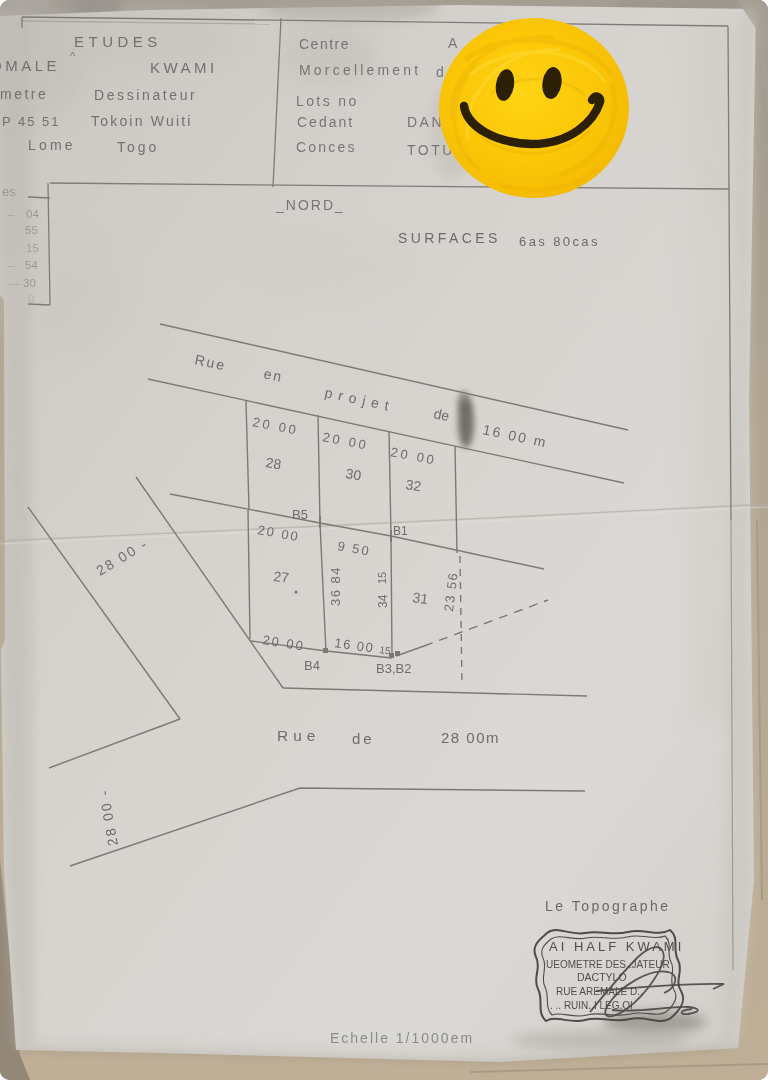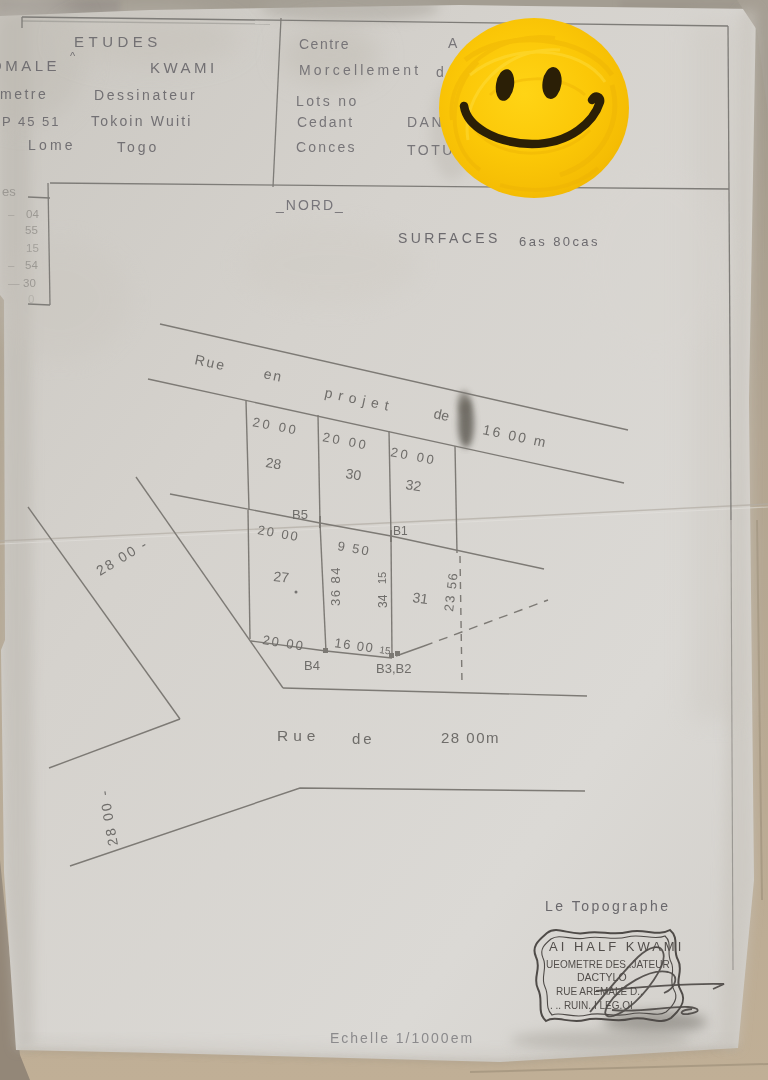--- a/index.html
+++ b/index.html
@@ -1,17 +1,17 @@
 <!DOCTYPE html>
 <html><head>
 <meta charset="utf-8">
 <style>
   html,body{margin:0;padding:0;}
   #stage{position:relative;width:768px;height:1080px;overflow:hidden;
-         font-family:"Liberation Sans", sans-serif;background:#b0a695;}
+         font-family:"Liberation Sans", sans-serif;background:#b0a695;border-radius:10px;}
   svg{position:absolute;left:0;top:0;}
   text{font-family:"Liberation Sans", sans-serif;}
 </style>
 </head>
 <body>
 <div id="stage">
 <svg width="768" height="1080" viewBox="0 0 768 1080">
 <defs>
   <linearGradient id="bgGrad" x1="0" y1="0" x2="0" y2="1">
     <stop offset="0" stop-color="#a09a8e"></stop>

